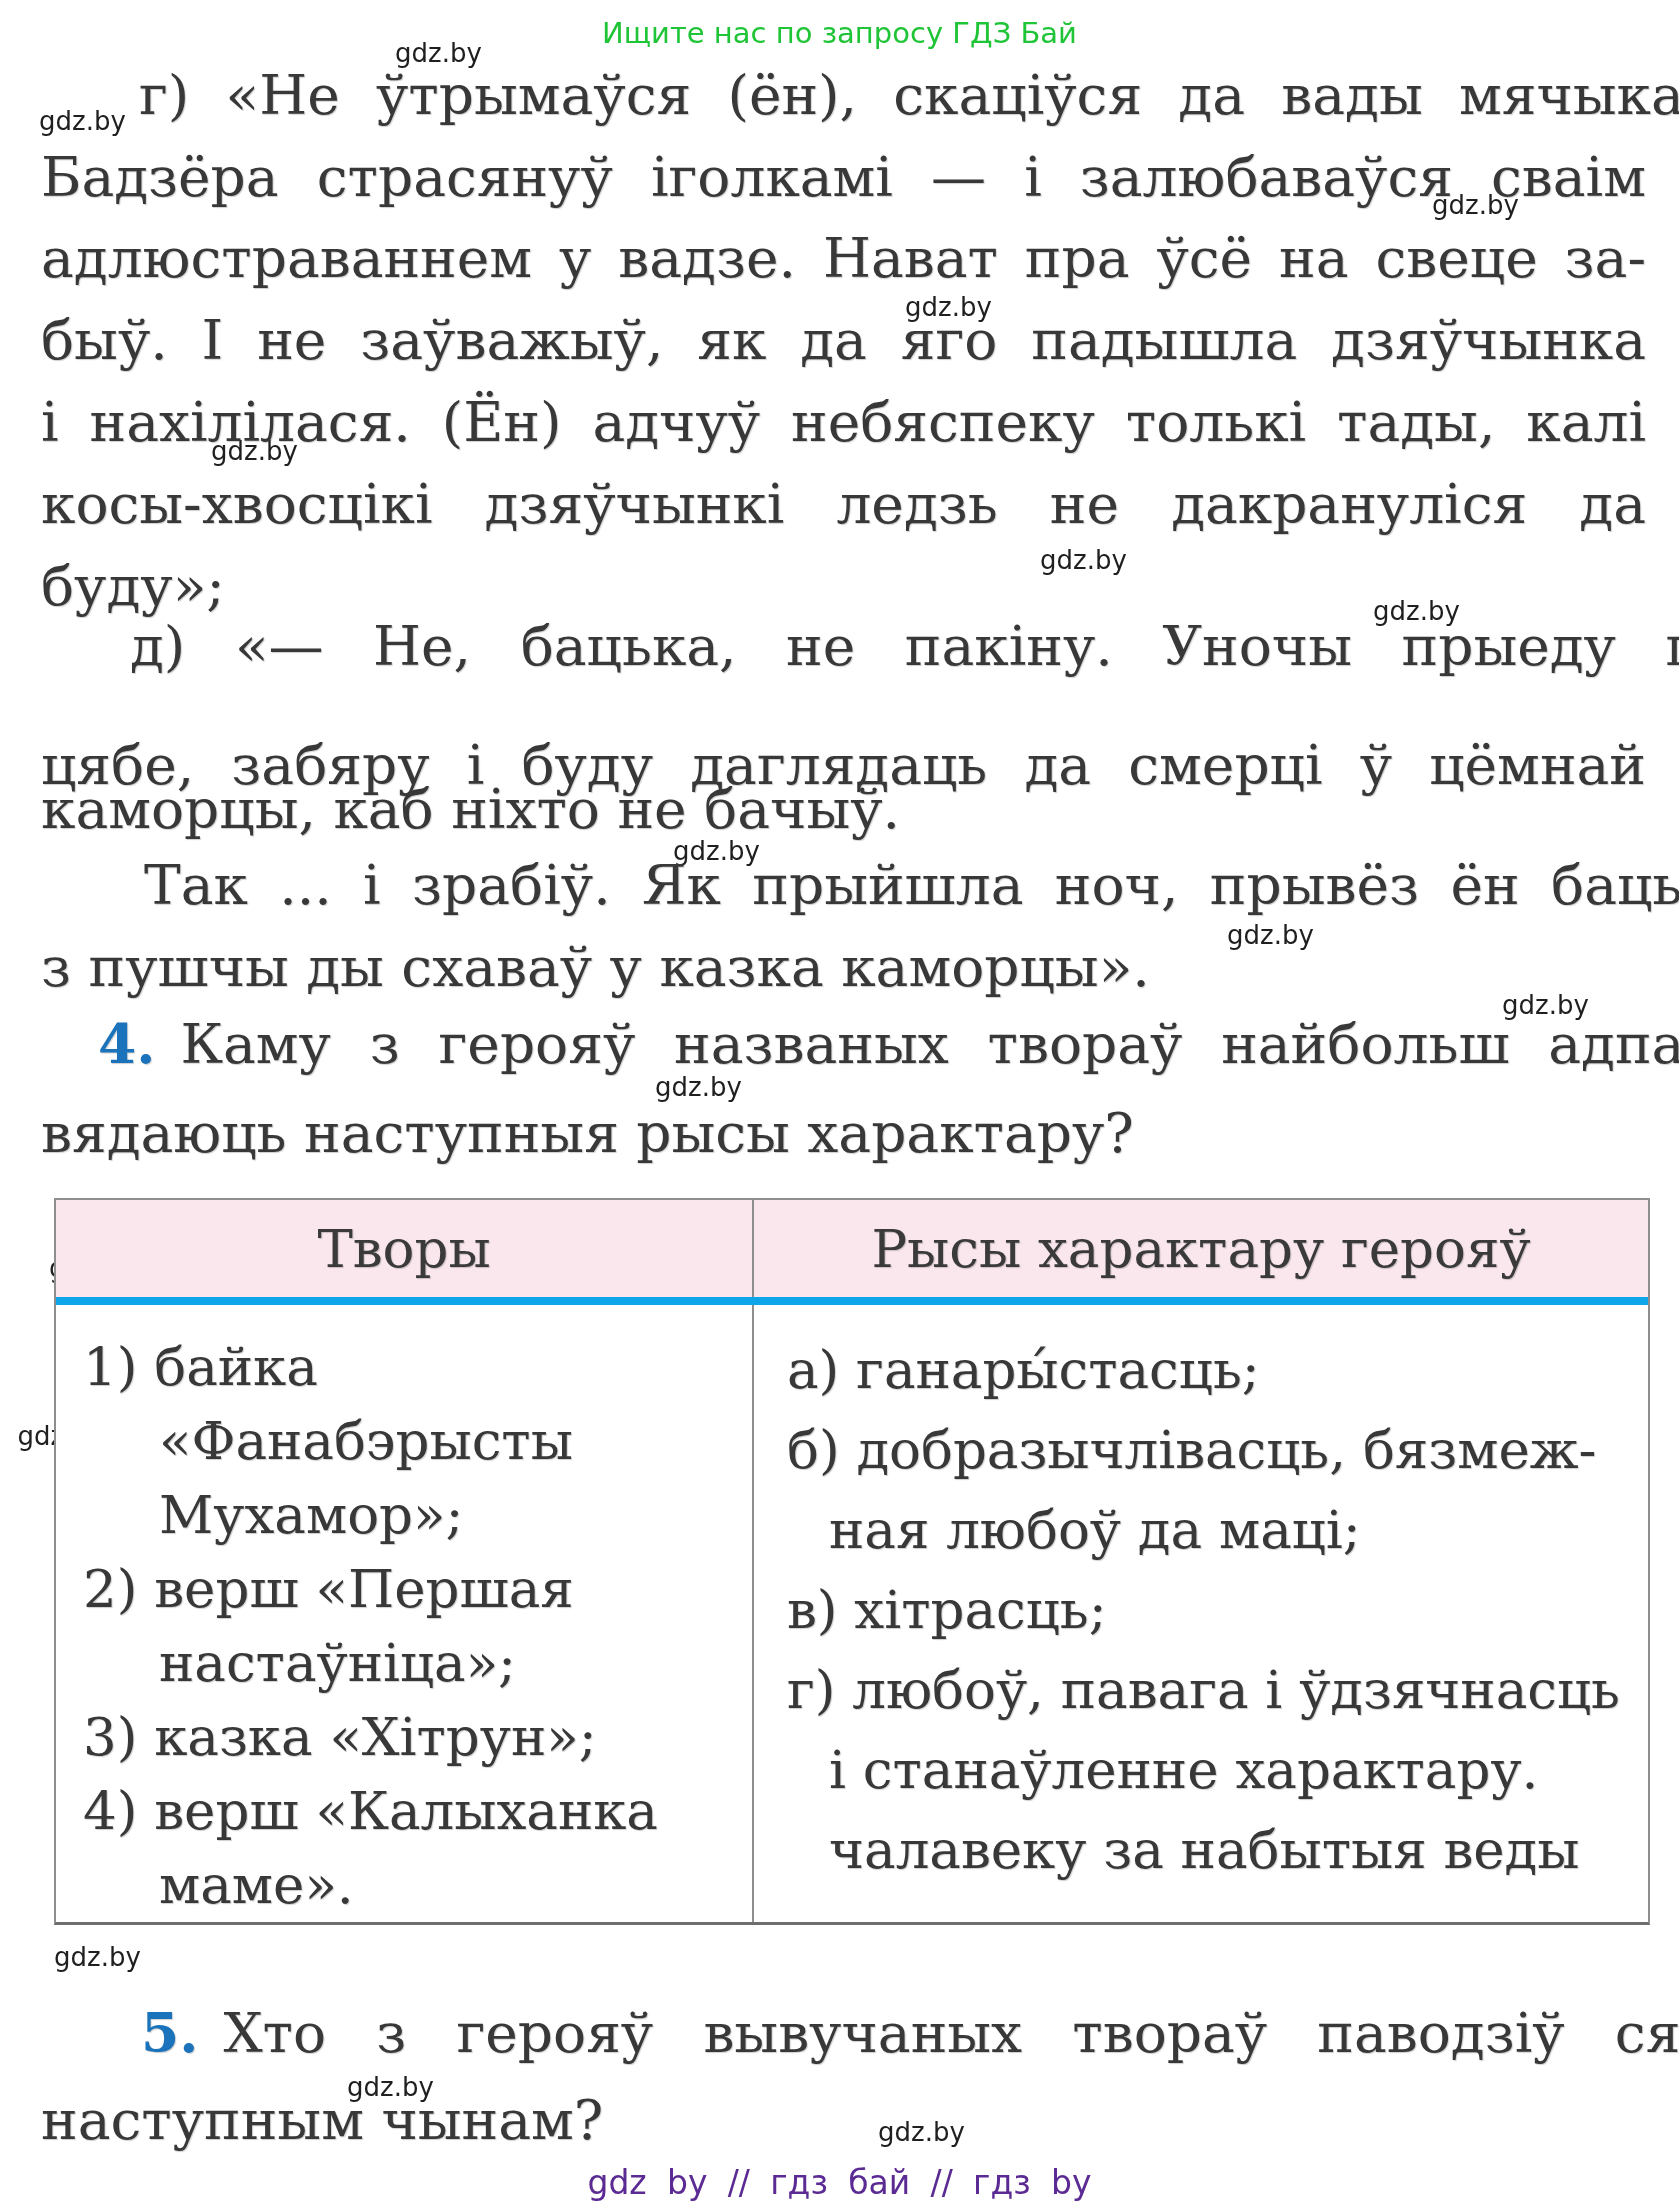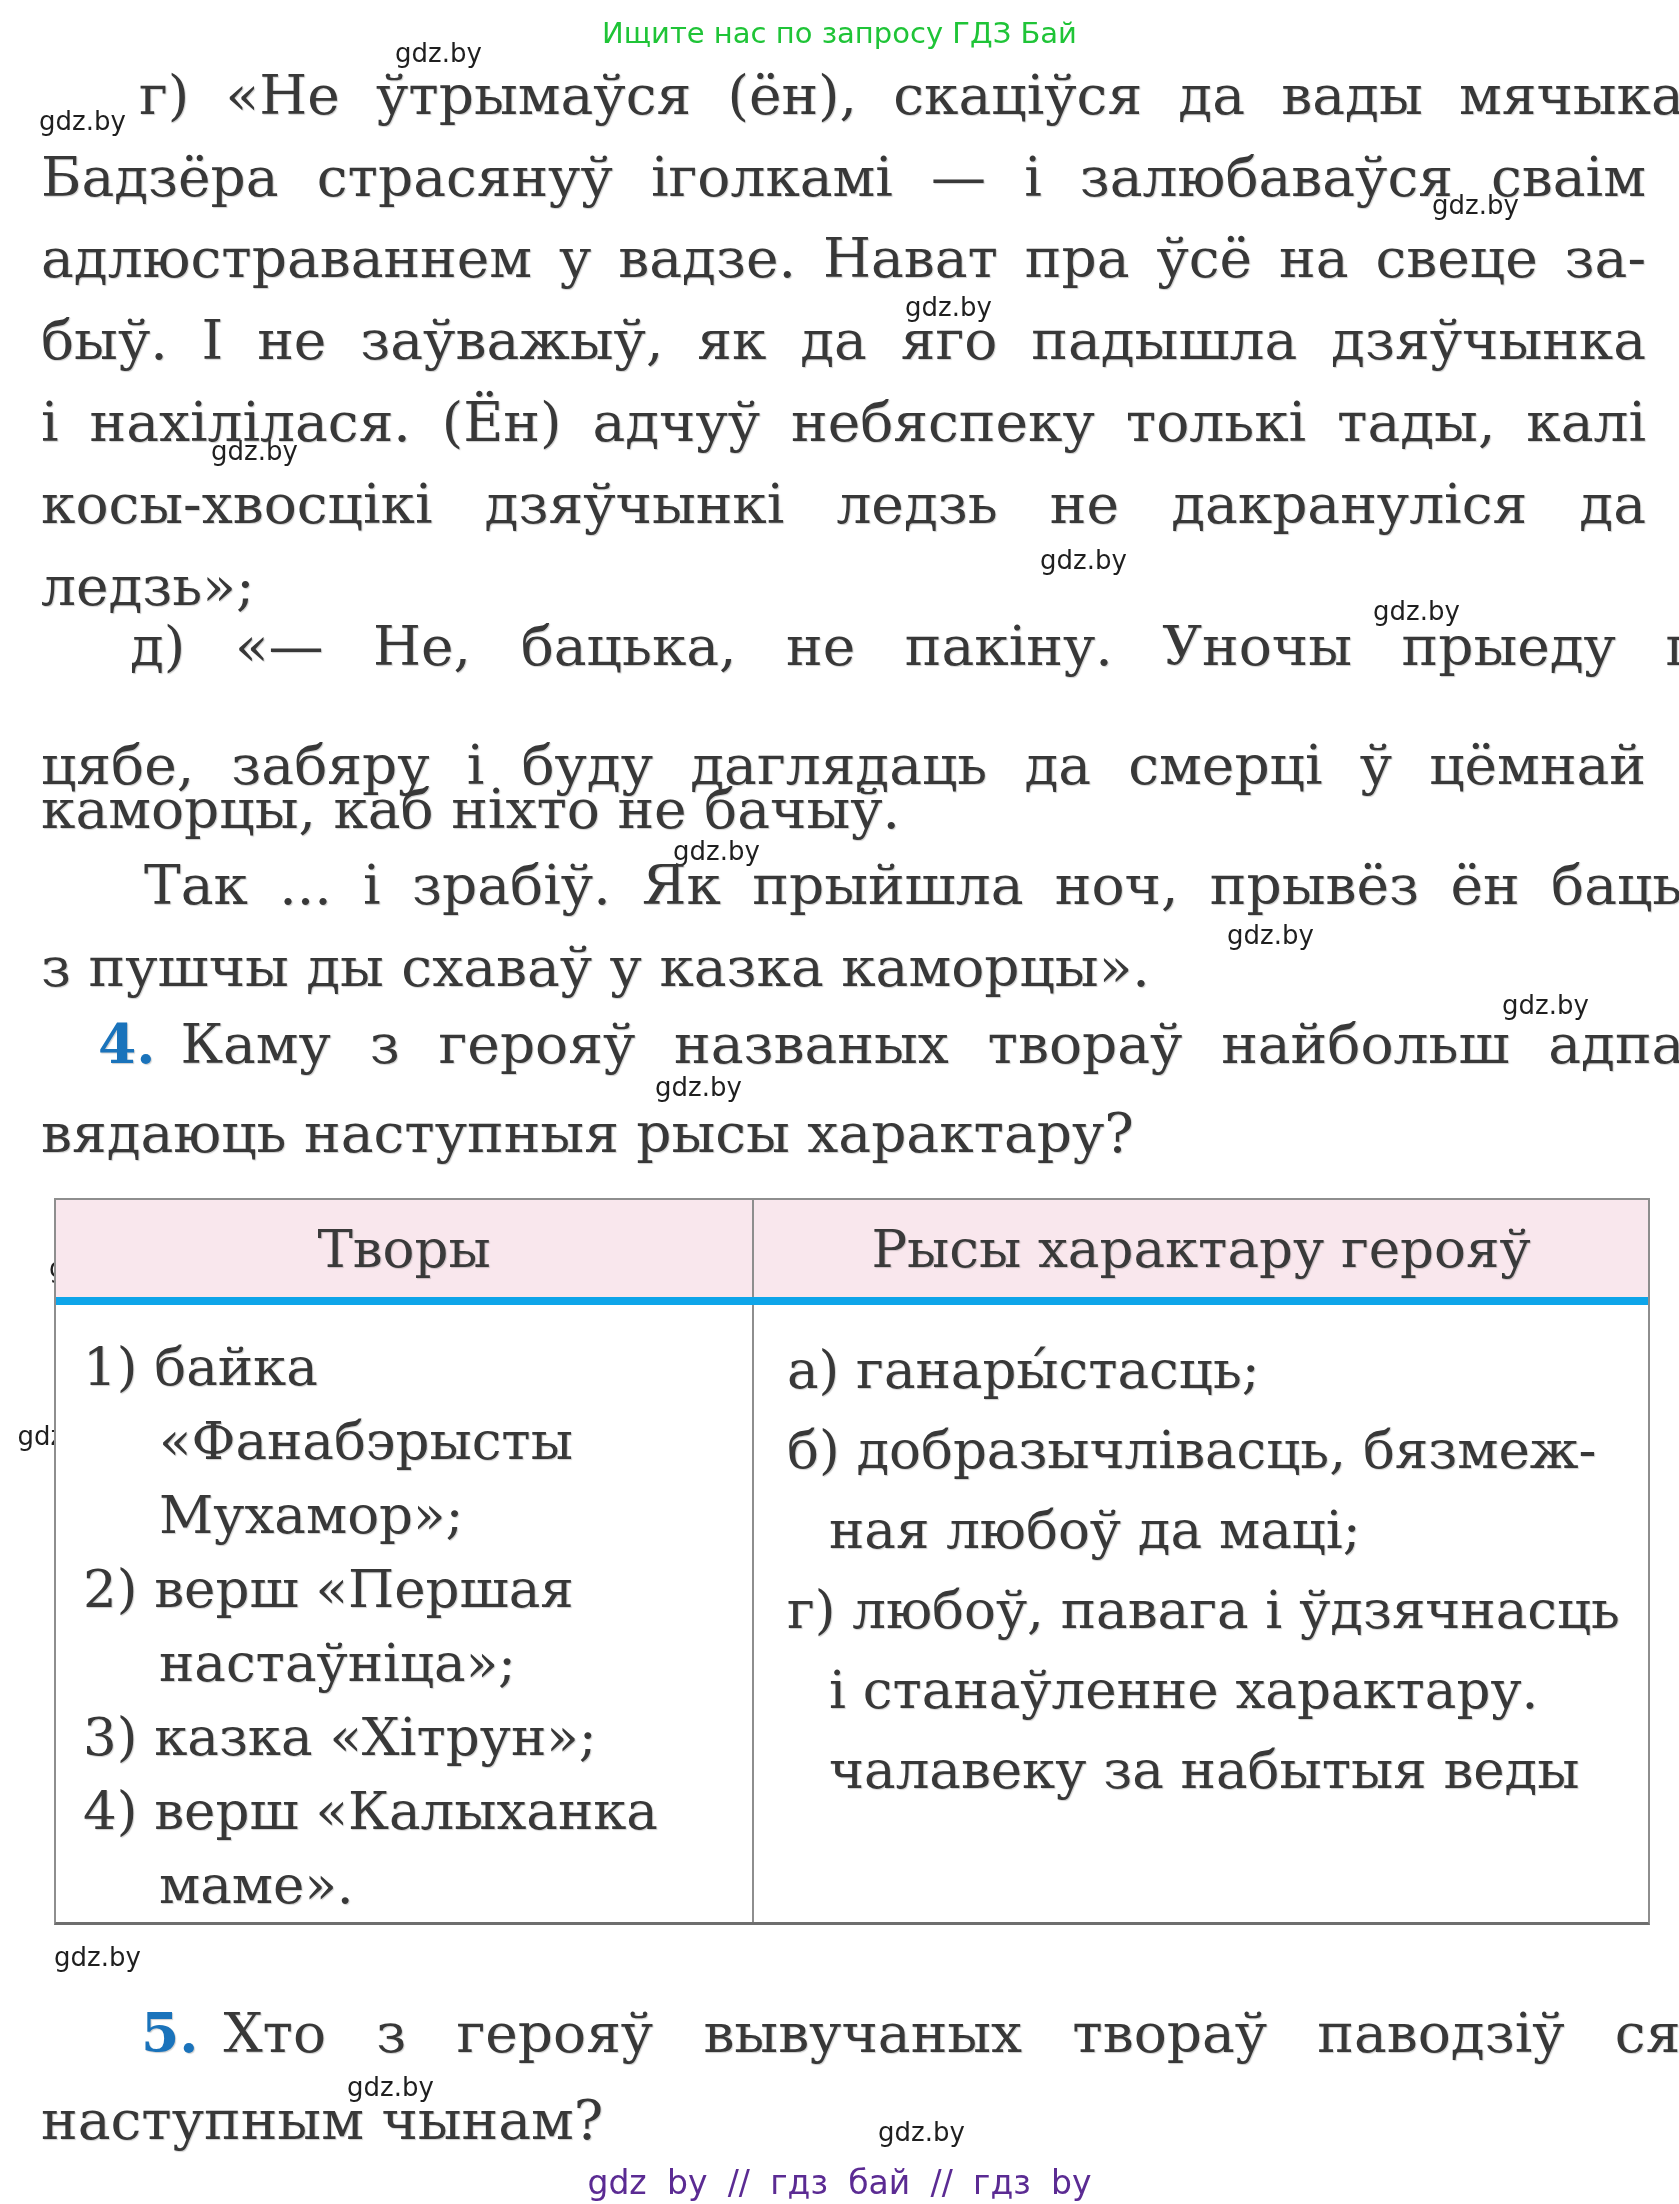--- a/index.html
+++ b/index.html
@@ -108,21 +108,21 @@
   <span class="wm" style="left:347px;top:2073px">gdz.by</span>
   <span class="wm" style="left:878px;top:2118px">gdz.by</span>
 
   <div>
     <div class="bline jline" style="top:54px;padding-left:98px">г) «Не ўтрымаўся (ён), скаціўся да вады мячыкам.</div>
     <div class="bline jline" style="top:136px">Бадзёра страсянуў іголкамі — і залюбаваўся сваім</div>
     <div class="bline jline" style="top:217px">адлюстраваннем у вадзе. Нават пра ўсё на свеце за-</div>
     <div class="bline jline" style="top:299px">быў. І не заўважыў, як да яго падышла дзяўчынка</div>
     <div class="bline jline" style="top:381px">і нахілілася. (Ён) адчуў небяспеку толькі тады, калі</div>
     <div class="bline jline" style="top:463px">косы-хвосцікі дзяўчынкі ледзь не дакрануліся да</div>
-    <div class="bline" style="top:545px">ледзь»;</div>
+    <div class="bline" style="top:545px">буду»;</div>
   </div>
 
   <div>
     <div class="bline jline" style="top:605px;padding-left:89px">д) «— Не, бацька, не пакіну. Уночы прыеду па</div>
     <div class="bline jline" style="top:724px">цябе, забяру і буду даглядаць да смерці ў цёмнай</div>
     <div class="bline" style="top:768px">каморцы, каб ніхто не бачыў.</div>
   </div>
 
   <div>
     <div class="bline jline" style="top:844px;padding-left:103px">Так ... і зрабіў. Як прыйшла ноч, прывёз ён бацьку</div>
@@ -147,20 +147,21 @@
         <div class="cl">2) верш «Першая</div>
         <div class="cl wrap">настаўніца»;</div>
         <div class="cl">3) казка «Хітрун»;</div>
         <div class="cl">4) верш «Калыханка</div>
         <div class="cl wrap">маме».</div>
       </div>
       <div class="cell col-r">
         <div class="cl">а) ганары́стасць;</div>
         <div class="cl">б) добразычлівасць, бязмеж-</div>
         <div class="cl wrap">ная любоў да маці;</div>
+        <div class="cl">в) хітрасць;</div>
         <div class="cl">г) любоў, павага і ўдзячнасць</div>
         <div class="cl wrap">і станаўленне характару.</div>
         <div class="cl wrap">чалавеку за набытыя веды</div>
       </div>
     </div>
   </div>
 
   <div>
     <div class="bline jline" style="top:1992px;padding-left:100px"><span class="tnum">5.</span><span>Хто з герояў вывучаных твораў паводзіў сябе</span></div>
     <div class="bline" style="top:2079px">наступным чынам?</div>

